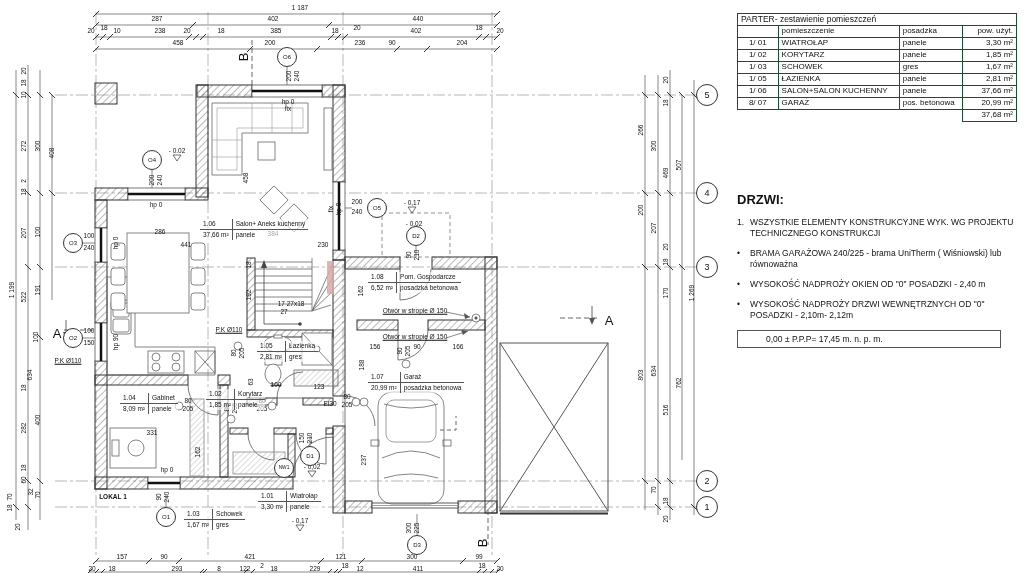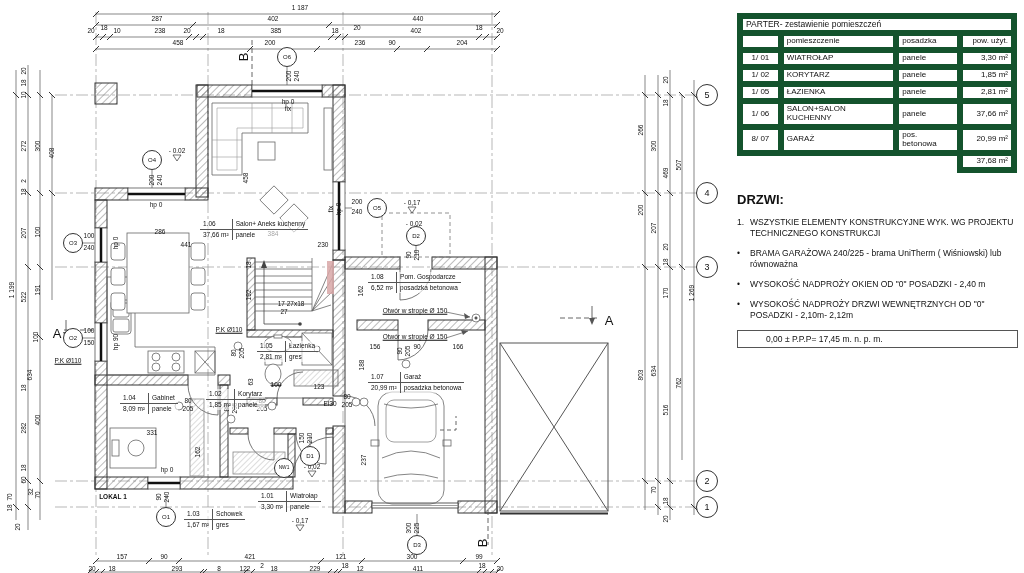--- a/index.html
+++ b/index.html
@@ -13,32 +13,32 @@
       font-size:6px;line-height:1;}
   .mk.ax{width:20px;height:20px;font-size:9px;}
   .room{position:absolute;display:grid;grid-template-columns:auto auto;font-size:6.5px;line-height:1.5;
         white-space:nowrap;color:#111;background:rgba(255,255,255,.6);}
   .room span{padding:0 3px;}
   .room .c1{border-right:1px solid #555;}
   .room .r1{border-bottom:1px solid #555;}
   
   #rooms-table{position:absolute;left:737px;top:13px;width:280px;border-collapse:collapse;
                font-size:8px;line-height:1.1;}
-  #rooms-table td{border:6px solid #14532d;padding:1px 3px;height:9px;}
+  #rooms-table td{border:1px solid #14532d;padding:1px 3px;height:9px;}
   #rooms-table td.noborder{border:none;}
   #rooms-table .title{font-size:8.5px;}
   #rooms-table .num{text-align:center;width:38px;}
   #rooms-table .name{width:124px;}
   #rooms-table .fl{width:60px;margin-left:27px;}
   #rooms-table .ar{width:52px;text-align:right;}
   #notes{position:absolute;left:737px;top:192px;width:278px;}
   #notes .ttl{font-weight:bold;font-size:13px;margin-bottom:10px;}
   .note-item{display:flex;font-size:8.5px;line-height:1.3;margin-bottom:9px;}
   .note-item .mark{width:13px;flex:none;}
-  #levelbox{border:1px solid #555;font-size:8.5px;padding:3px 21px 3px 28px;margin-top:4px;width:230px;}
+  #levelbox{border:1px solid #555;font-size:8.5px;padding:3px 4px 3px 28px;margin-top:4px;width:230px;}
 </style>
 </head>
 <body>
 
 <div id="canvas">
 
 <svg id="plan" width="1024" height="573" viewBox="0 0 1024 573">
   <defs>
     <pattern id="h1" width="5" height="5" patternTransform="rotate(45)" patternUnits="userSpaceOnUse">
       <line x1="0" y1="0" x2="0" y2="5" stroke="#777" stroke-width="1"></line>
@@ -619,20 +619,26 @@
           <td class="fl">panele</td>
           <td class="ar">3,30 m²</td>
         </tr>
         <tr>
           <td class="num">1/ 02</td>
           <td class="name">KORYTARZ</td>
           <td class="fl">panele</td>
           <td class="ar">1,85 m²</td>
         </tr>
         <tr>
+          <td class="num">1/ 03</td>
+          <td class="name">SCHOWEK</td>
+          <td class="fl">gres</td>
+          <td class="ar">1,67 m²</td>
+        </tr>
+        <tr>
           <td class="num">1/ 05</td>
           <td class="name">ŁAZIENKA</td>
           <td class="fl">panele</td>
           <td class="ar">2,81 m²</td>
         </tr>
         <tr>
           <td class="num">1/ 06</td>
           <td class="name">SALON+SALON KUCHENNY</td>
           <td class="fl">panele</td>
           <td class="ar">37,66 m²</td>

